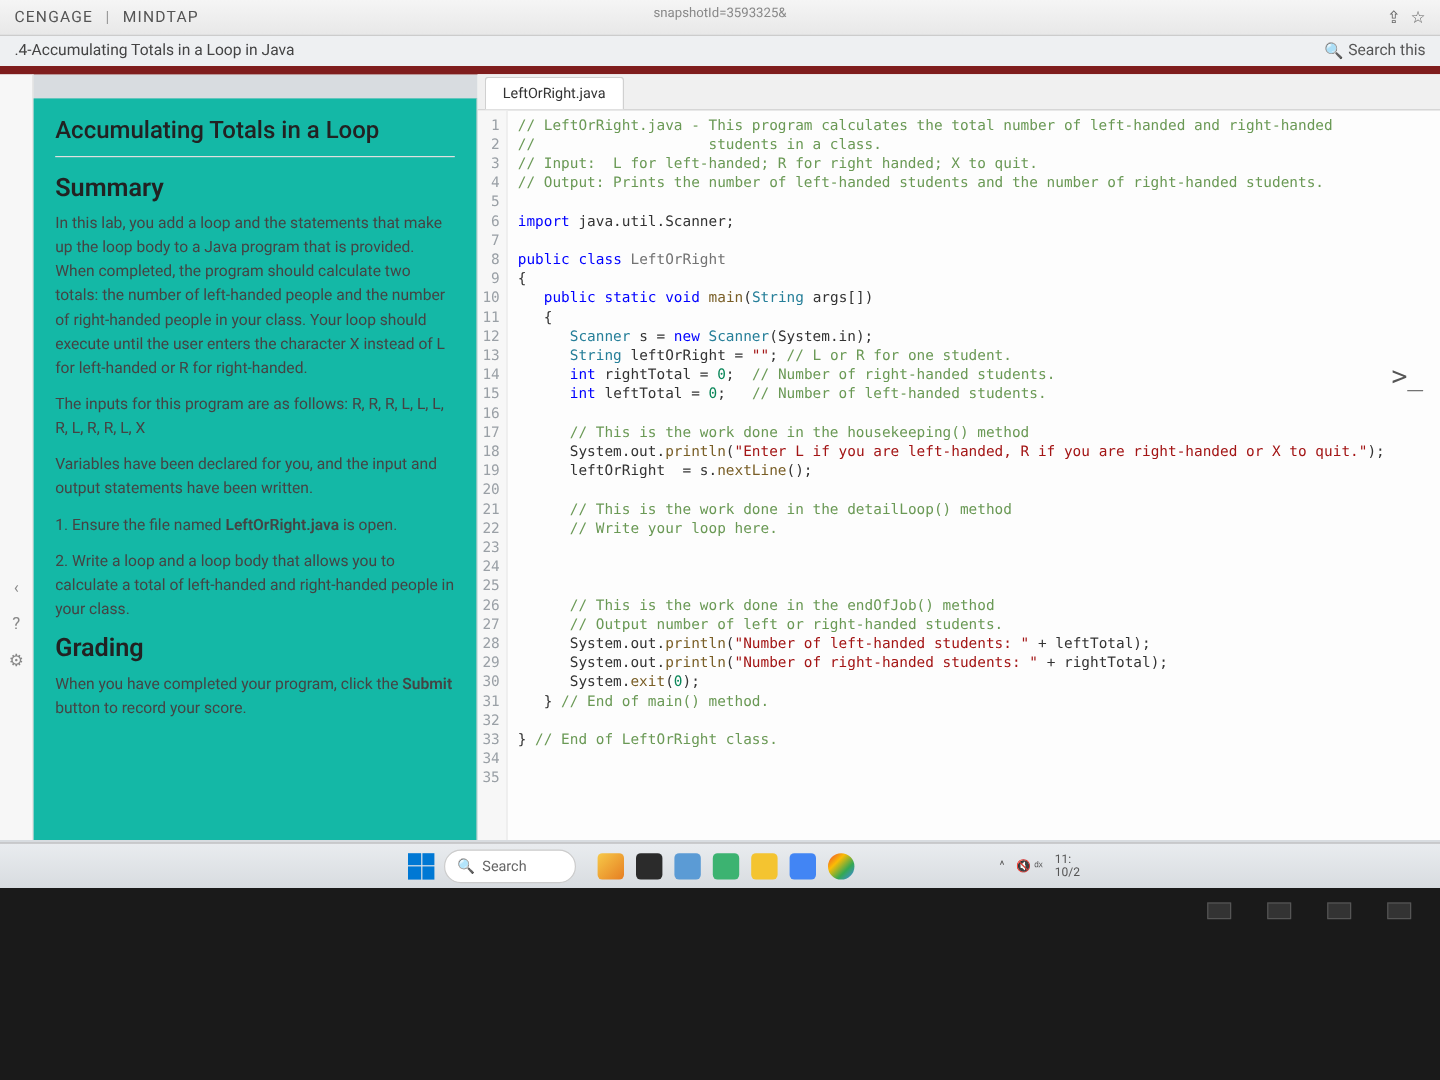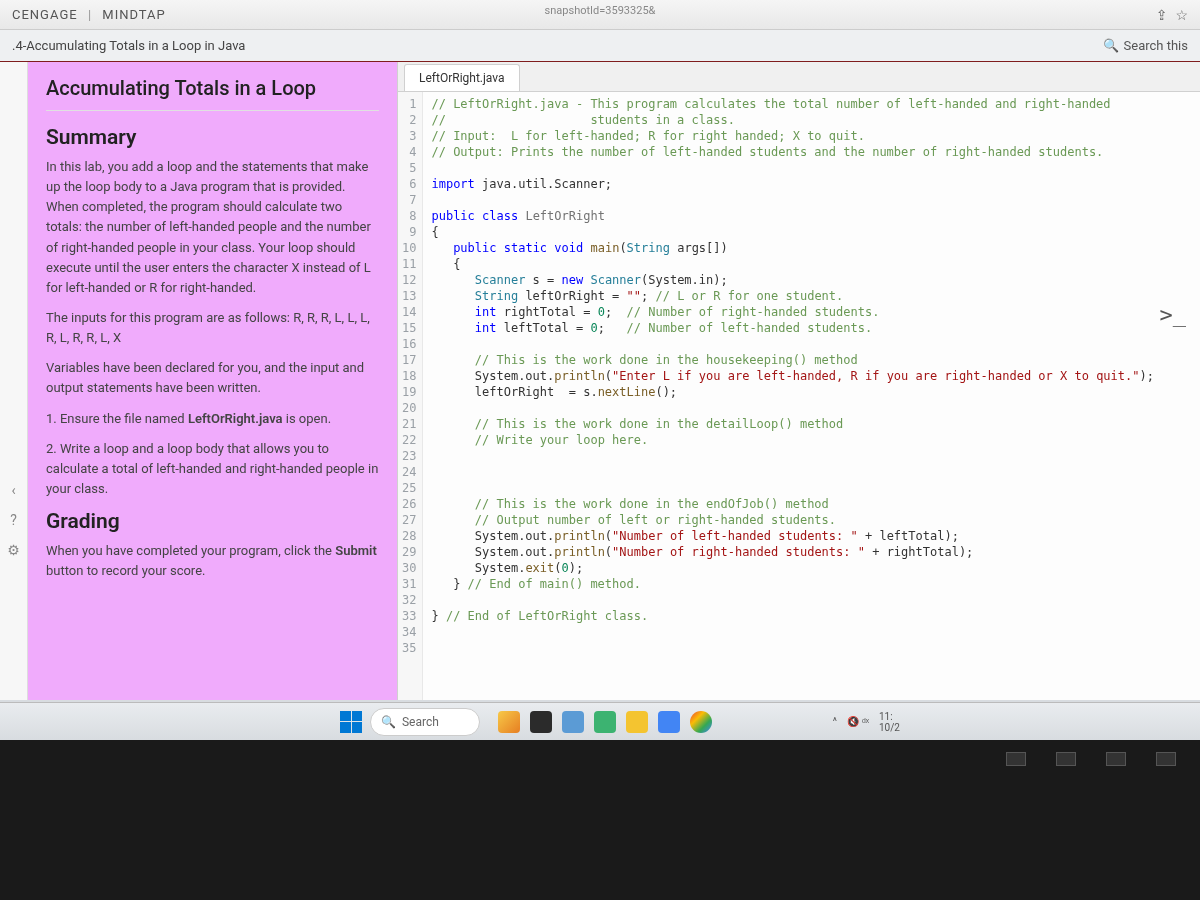--- a/index.html
+++ b/index.html
@@ -1,25 +1,25 @@
 <!DOCTYPE html>
 <html><head>
 <meta charset="utf-8">
 <style>
 * { margin: 0; padding: 0; box-sizing: border-box; }
 body { font-family: -apple-system, BlinkMacSystemFont, "Segoe UI", Roboto, sans-serif; background: #d8dce0; width: 1200px; height: 900px; overflow: hidden; }
 .topbar { background: linear-gradient(180deg, #f5f5f5 0%, #e8e8e8 100%); height: 30px; display: flex; align-items: center; padding: 0 12px; border-bottom: 1px solid #ccc; justify-content: space-between; }
 .brand { font-size: 13px; color: #555; letter-spacing: 1px; }
 .brand-sep { margin: 0 6px; color: #999; }
 .topbar-actions { display: flex; gap: 8px; color: #666; font-size: 14px; }
-.subheader { background: #eef0f2; height: 32px; display: flex; align-items: center; padding: 0 12px; font-size: 13px; color: #444; justify-content: space-between; border-bottom: 1px solid #7f1d1d; }
+.subheader { background: #eef0f2; height: 32px; display: flex; align-items: center; padding: 0 12px; font-size: 13px; color: #444; justify-content: space-between; border-bottom: 7px solid #7f1d1d; }
 .search-link { color: #555; display: flex; align-items: center; gap: 4px; }
 .main { display: flex; height: calc(900px - 62px - 40px - 160px); }
 .side-rail { width: 28px; background: #f7f7f7; border-right: 1px solid #ddd; display: flex; flex-direction: column; align-items: center; padding-top: 420px; gap: 14px; color: #888; font-size: 14px; }
-.sidebar { width: 370px; background: #f0abfc; border-right: 1px solid #d0d0d0; padding: 14px 18px; overflow-y: auto; font-size: 13px; color: #333; }
+.sidebar { width: 370px; background: #14b8a6; border-right: 1px solid #d0d0d0; padding: 14px 18px; overflow-y: auto; font-size: 13px; color: #333; margin-top: 20px; }
 .page-title { font-size: 20px; font-weight: 500; color: #222; margin-bottom: 14px; border-bottom: 1px solid #e0e0e0; padding-bottom: 10px; }
 .section-heading { font-size: 21px; font-weight: 600; margin: 10px 0 8px; color: #222; }
 .para { line-height: 1.55; margin-bottom: 10px; color: #444; }
 .bold { font-weight: 600; }
 .editor { flex: 1; background: #fdfdfd; display: flex; flex-direction: column; position: relative; }
 .tab-bar { height: 30px; background: #f0f0f0; display: flex; align-items: flex-end; border-bottom: 1px solid #d0d0d0; }
 .tab { background: #fff; border: 1px solid #d0d0d0; border-bottom: none; padding: 6px 14px; font-size: 12px; color: #333; margin-left: 6px; border-radius: 3px 3px 0 0; }
 .code-area { flex: 1; display: flex; font-family: "Consolas", "Monaco", monospace; font-size: 12px; line-height: 16px; overflow: auto; }
 .gutter { background: #f7f7f7; color: #9aa0a6; text-align: right; padding: 4px 6px 4px 4px; border-right: 1px solid #e8e8e8; user-select: none; }
 .gutter div { height: 16px; }

